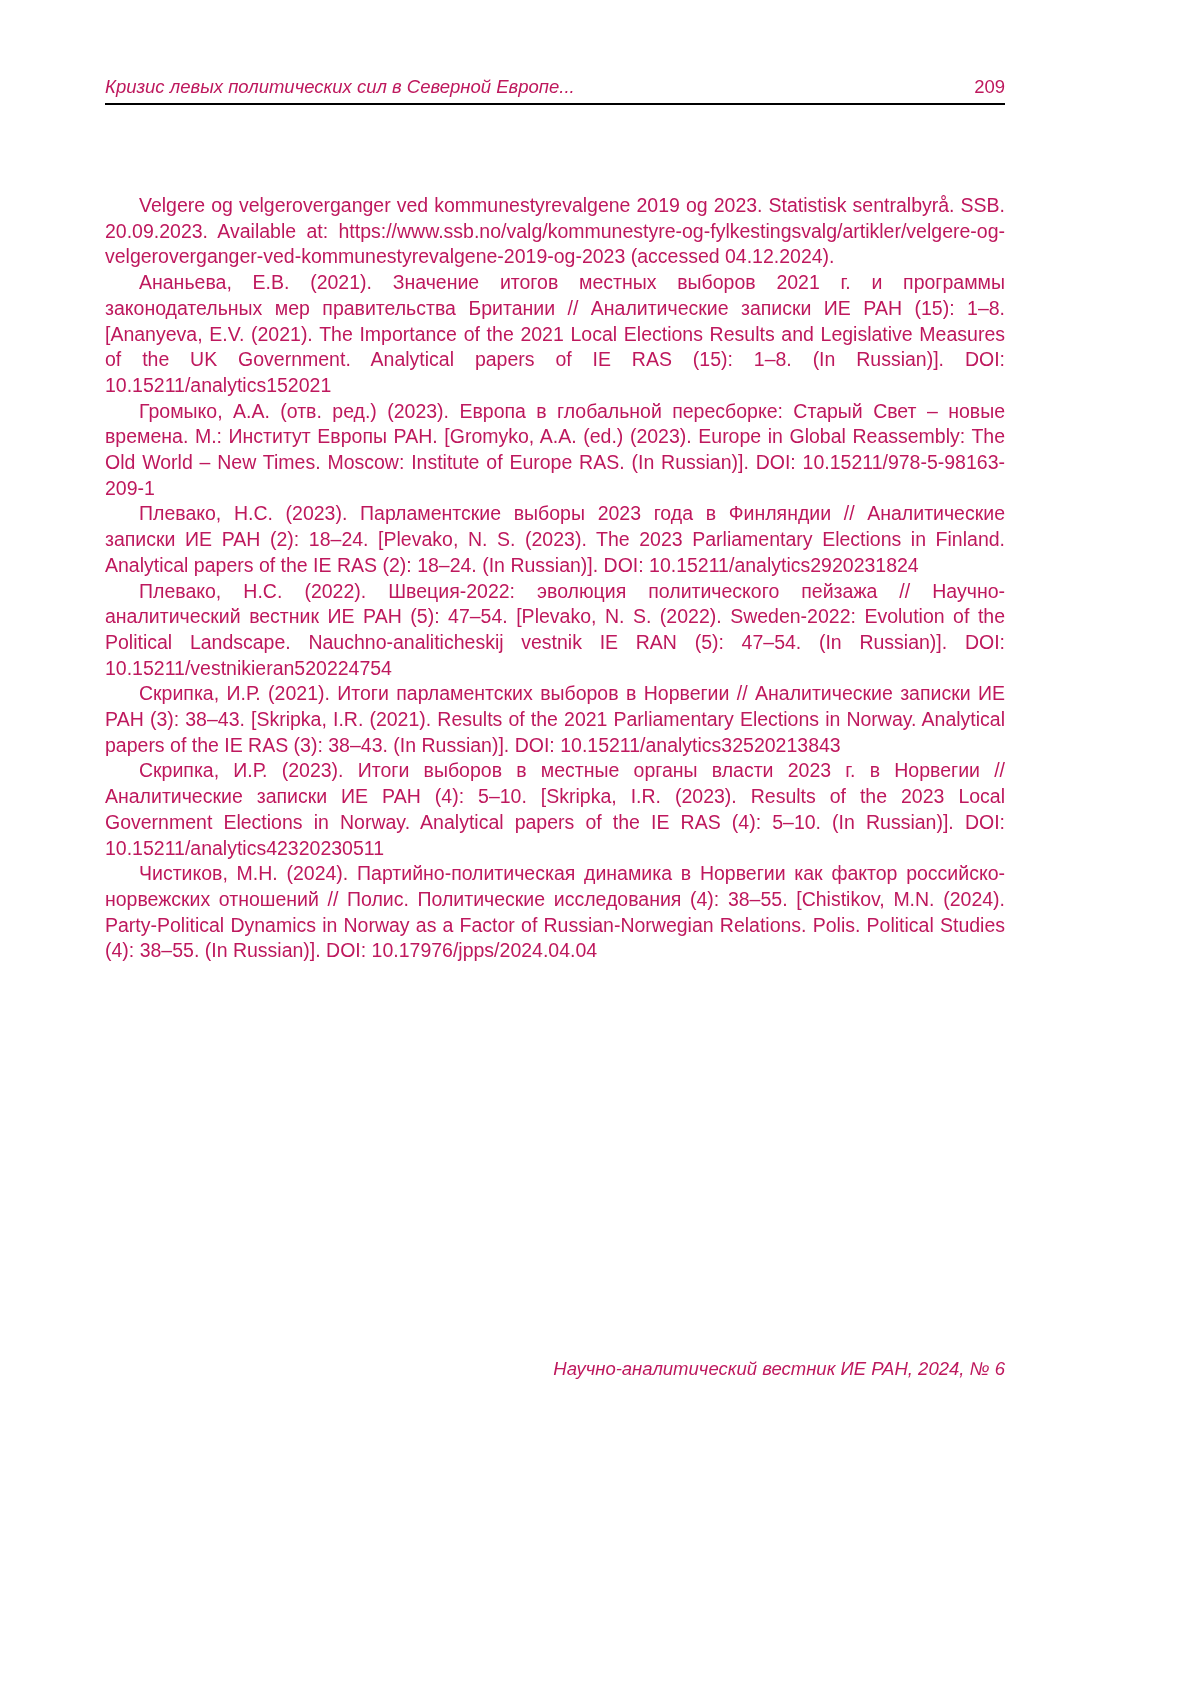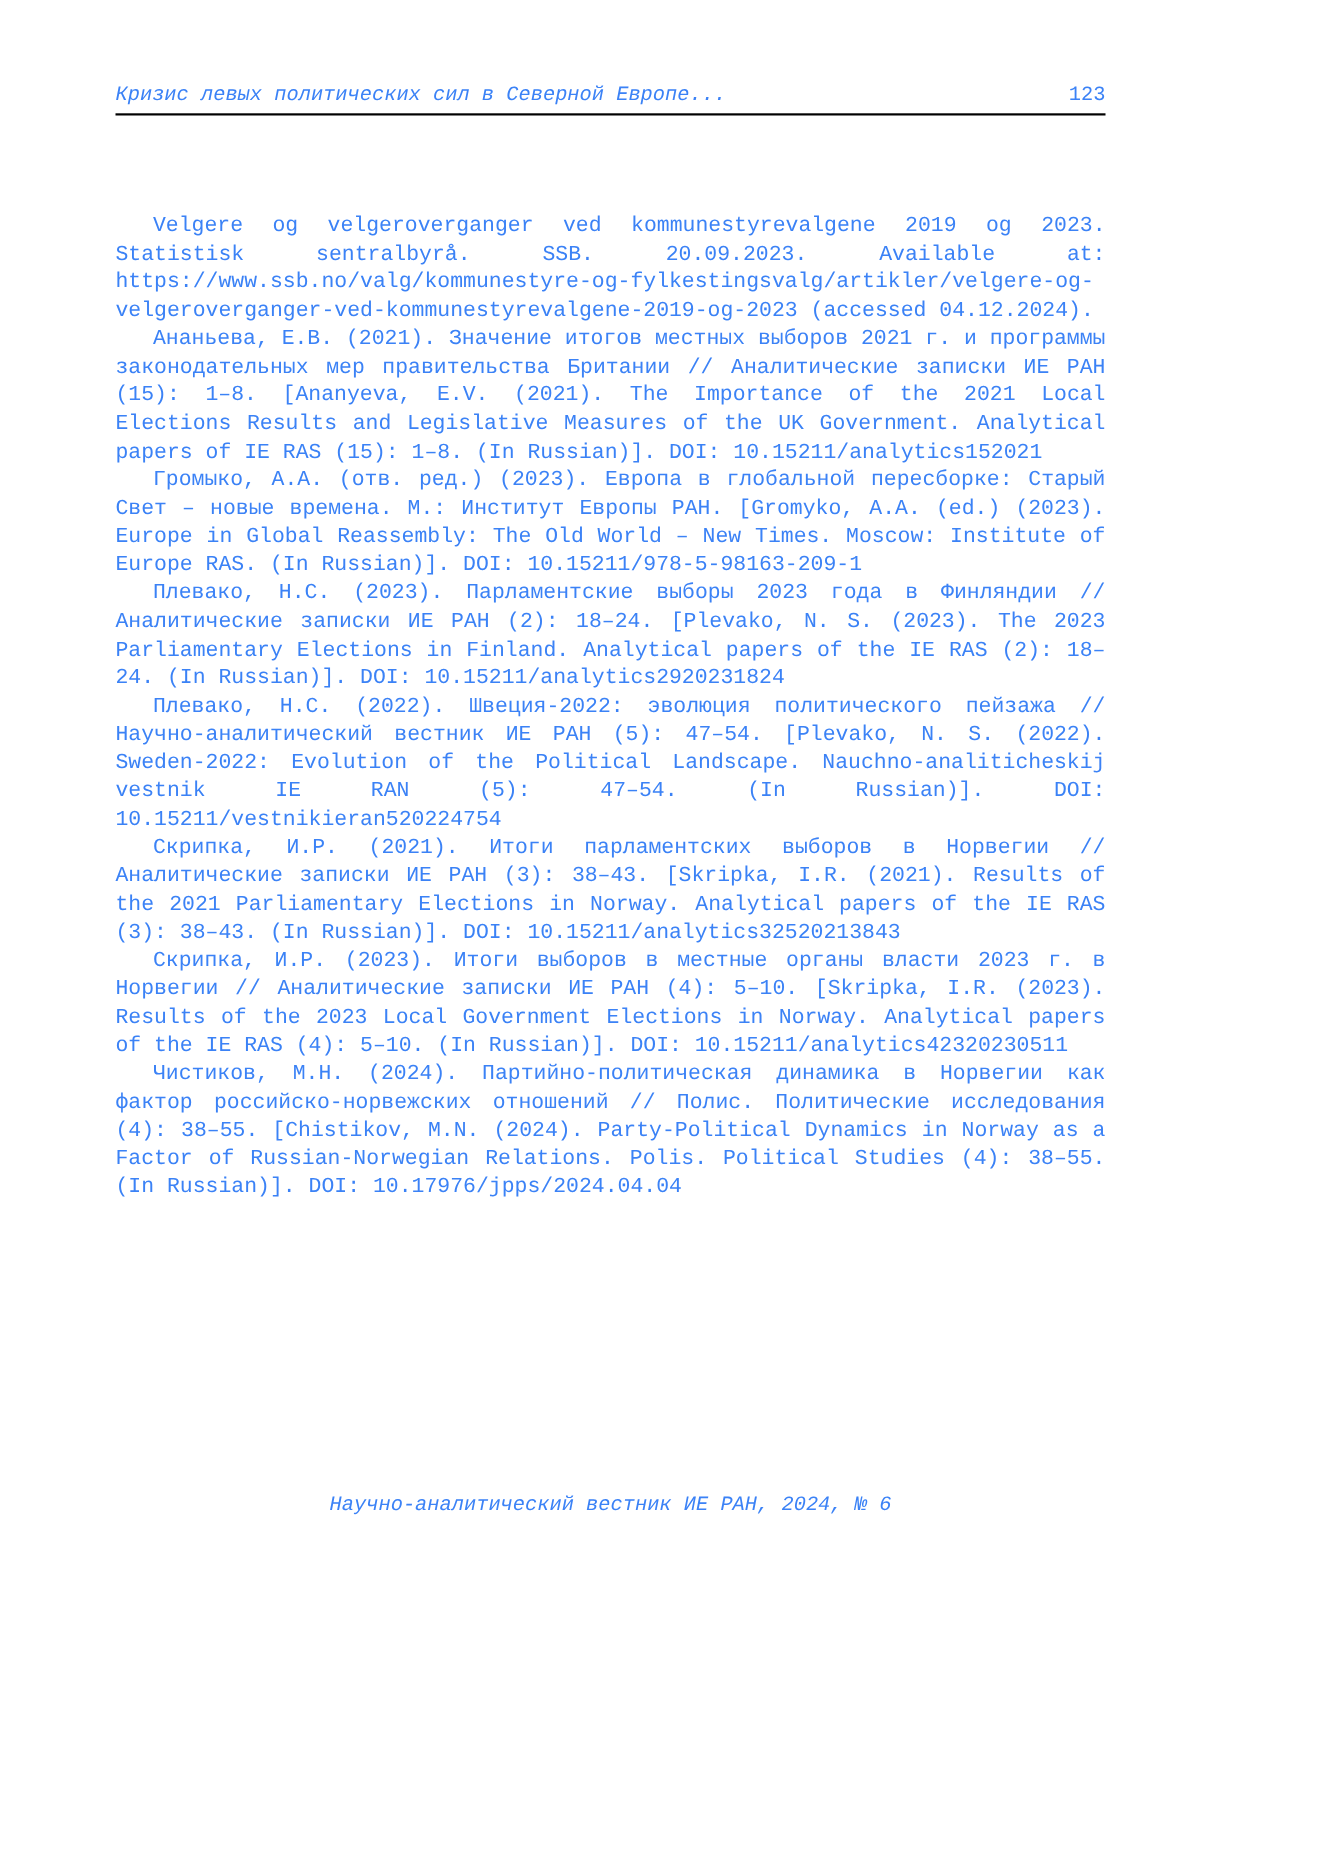--- a/index.html
+++ b/index.html
@@ -5,22 +5,22 @@
   html, body {
     margin: 0;
     padding: 0;
     background: #ffffff;
   }
   .page {
     position: relative;
     width: 1200px;
     height: 1698px;
     background: #ffffff;
-    color: #3b82f6;
-    font-family: Liberation Mono, monospace;
+    color: #be185d;
+    font-family: Liberation Sans, sans-serif;
     overflow: hidden;
   }
   .running-header {
     position: absolute;
     top: 76px;
     left: 105px;
     width: 900px;
     display: flex;
     justify-content: space-between;
     align-items: baseline;
@@ -54,33 +54,33 @@
     margin: 0;
     text-indent: 34px;
     overflow-wrap: break-word;
     word-break: break-word;
   }
   .page-footer {
     position: absolute;
     top: 1358px;
     left: 105px;
     width: 900px;
-    text-align: center;
+    text-align: right;
     font-style: italic;
     font-size: 18.5px;
   }
 </style>
 </head>
 <body>
 
 <div class="page">
 
   <header class="running-header">
     <span class="running-title">Кризис левых политических сил в Северной Европе...</span>
-    <span class="page-number">123</span>
+    <span class="page-number">209</span>
   </header>
 
   <div class="header-rule"></div>
 
   <main class="references">
       <p class="ref">Velgere og velgeroverganger ved kommunestyrevalgene 2019 og 2023. Statistisk sentralbyrå. SSB. 20.09.2023. Available at: https://www.ssb.no/valg/kommunestyre-og-fylkestingsvalg/artikler/velgere-og-velgeroverganger-ved-kommunestyrevalgene-2019-og-2023 (accessed 04.12.2024).</p>
       <p class="ref">Ананьева, Е.В. (2021). Значение итогов местных выборов 2021 г. и программы законодательных мер правительства Британии // Аналитические записки ИЕ РАН (15): 1–8. [Ananyeva, E.V. (2021). The Importance of the 2021 Local Elections Results and Legislative Measures of the UK Government. Analytical papers of IE RAS (15): 1–8. (In Russian)]. DOI: 10.15211/analytics152021</p>
       <p class="ref">Громыко, А.А. (отв. ред.) (2023). Европа в глобальной пересборке: Старый Свет – новые времена. М.: Институт Европы РАН. [Gromyko, A.A. (ed.) (2023). Europe in Global Reassembly: The Old World – New Times. Moscow: Institute of Europe RAS. (In Russian)]. DOI: 10.15211/978-5-98163-209-1</p>
       <p class="ref">Плевако, Н.С. (2023). Парламентские выборы 2023 года в Финляндии // Аналитические записки ИЕ РАН (2): 18–24. [Plevako, N. S. (2023). The 2023 Parliamentary Elections in Finland. Analytical papers of the IE RAS (2): 18–24. (In Russian)]. DOI: 10.15211/analytics2920231824</p>
       <p class="ref">Плевако, Н.С. (2022). Швеция-2022: эволюция политического пейзажа // Научно-аналитический вестник ИЕ РАН (5): 47–54. [Plevako, N. S. (2022). Sweden-2022: Evolution of the Political Landscape. Nauchno-analiticheskij vestnik IE RAN (5): 47–54. (In Russian)]. DOI: 10.15211/vestnikieran520224754</p>

